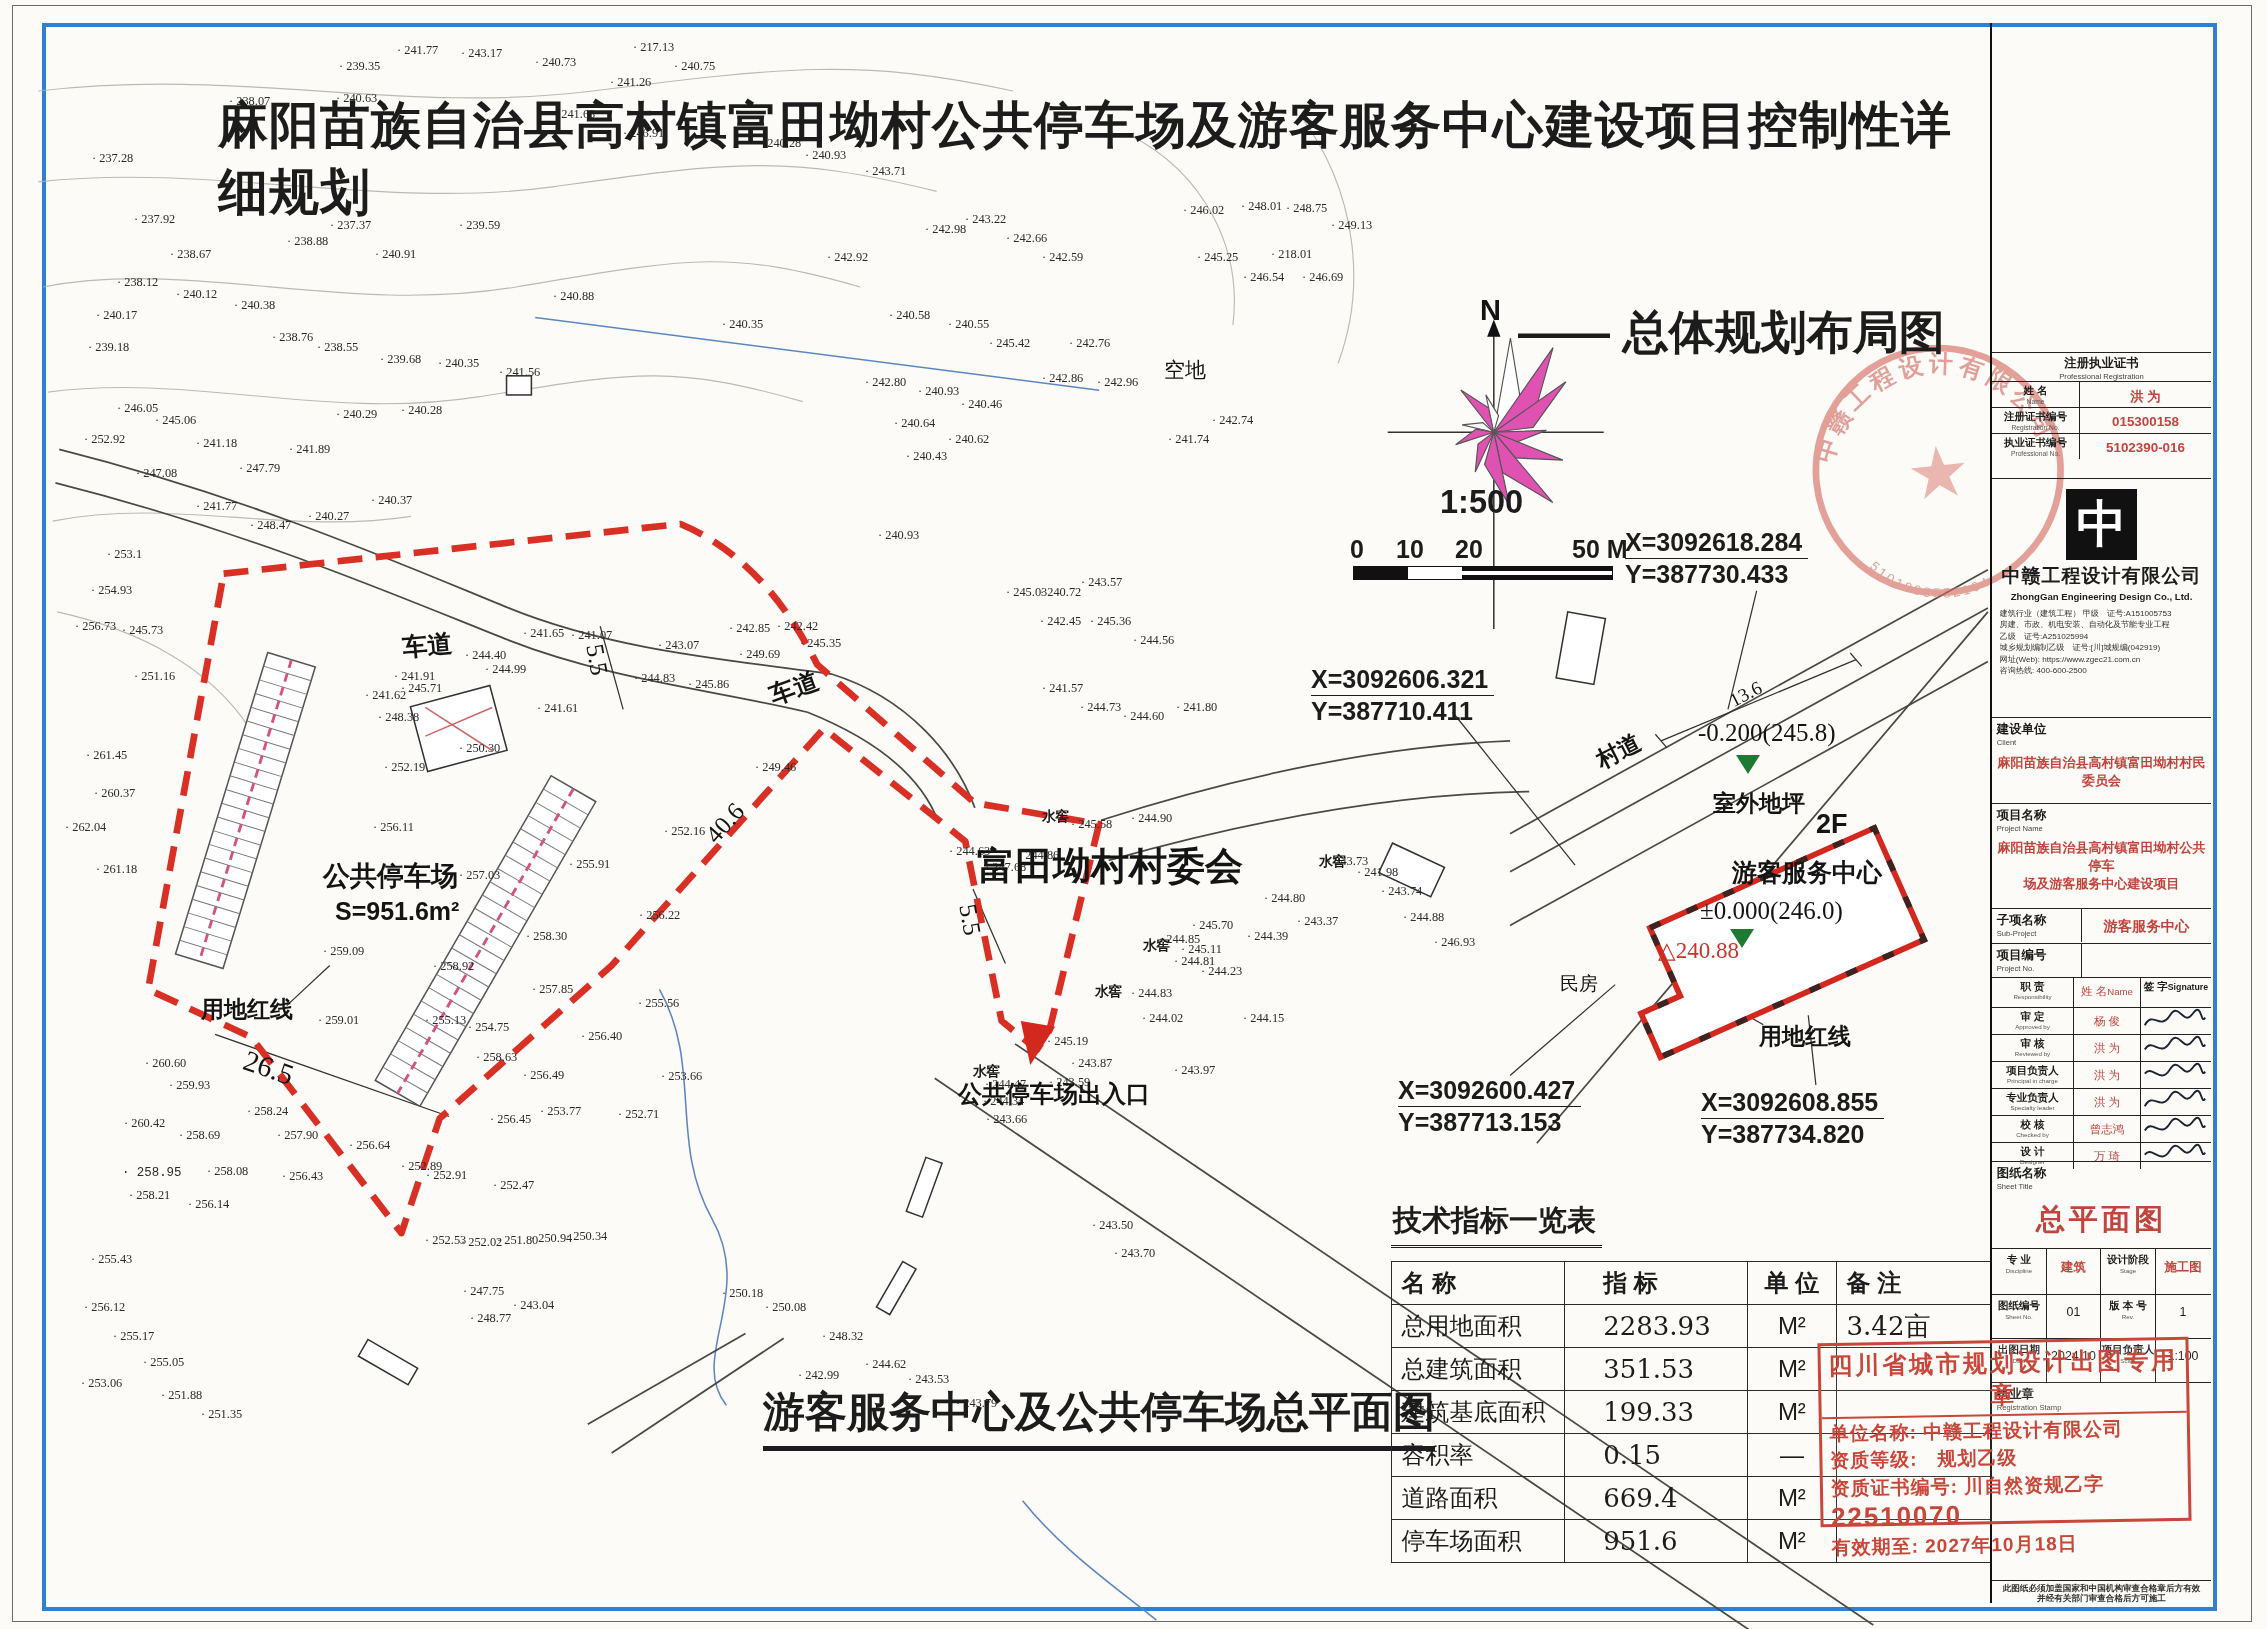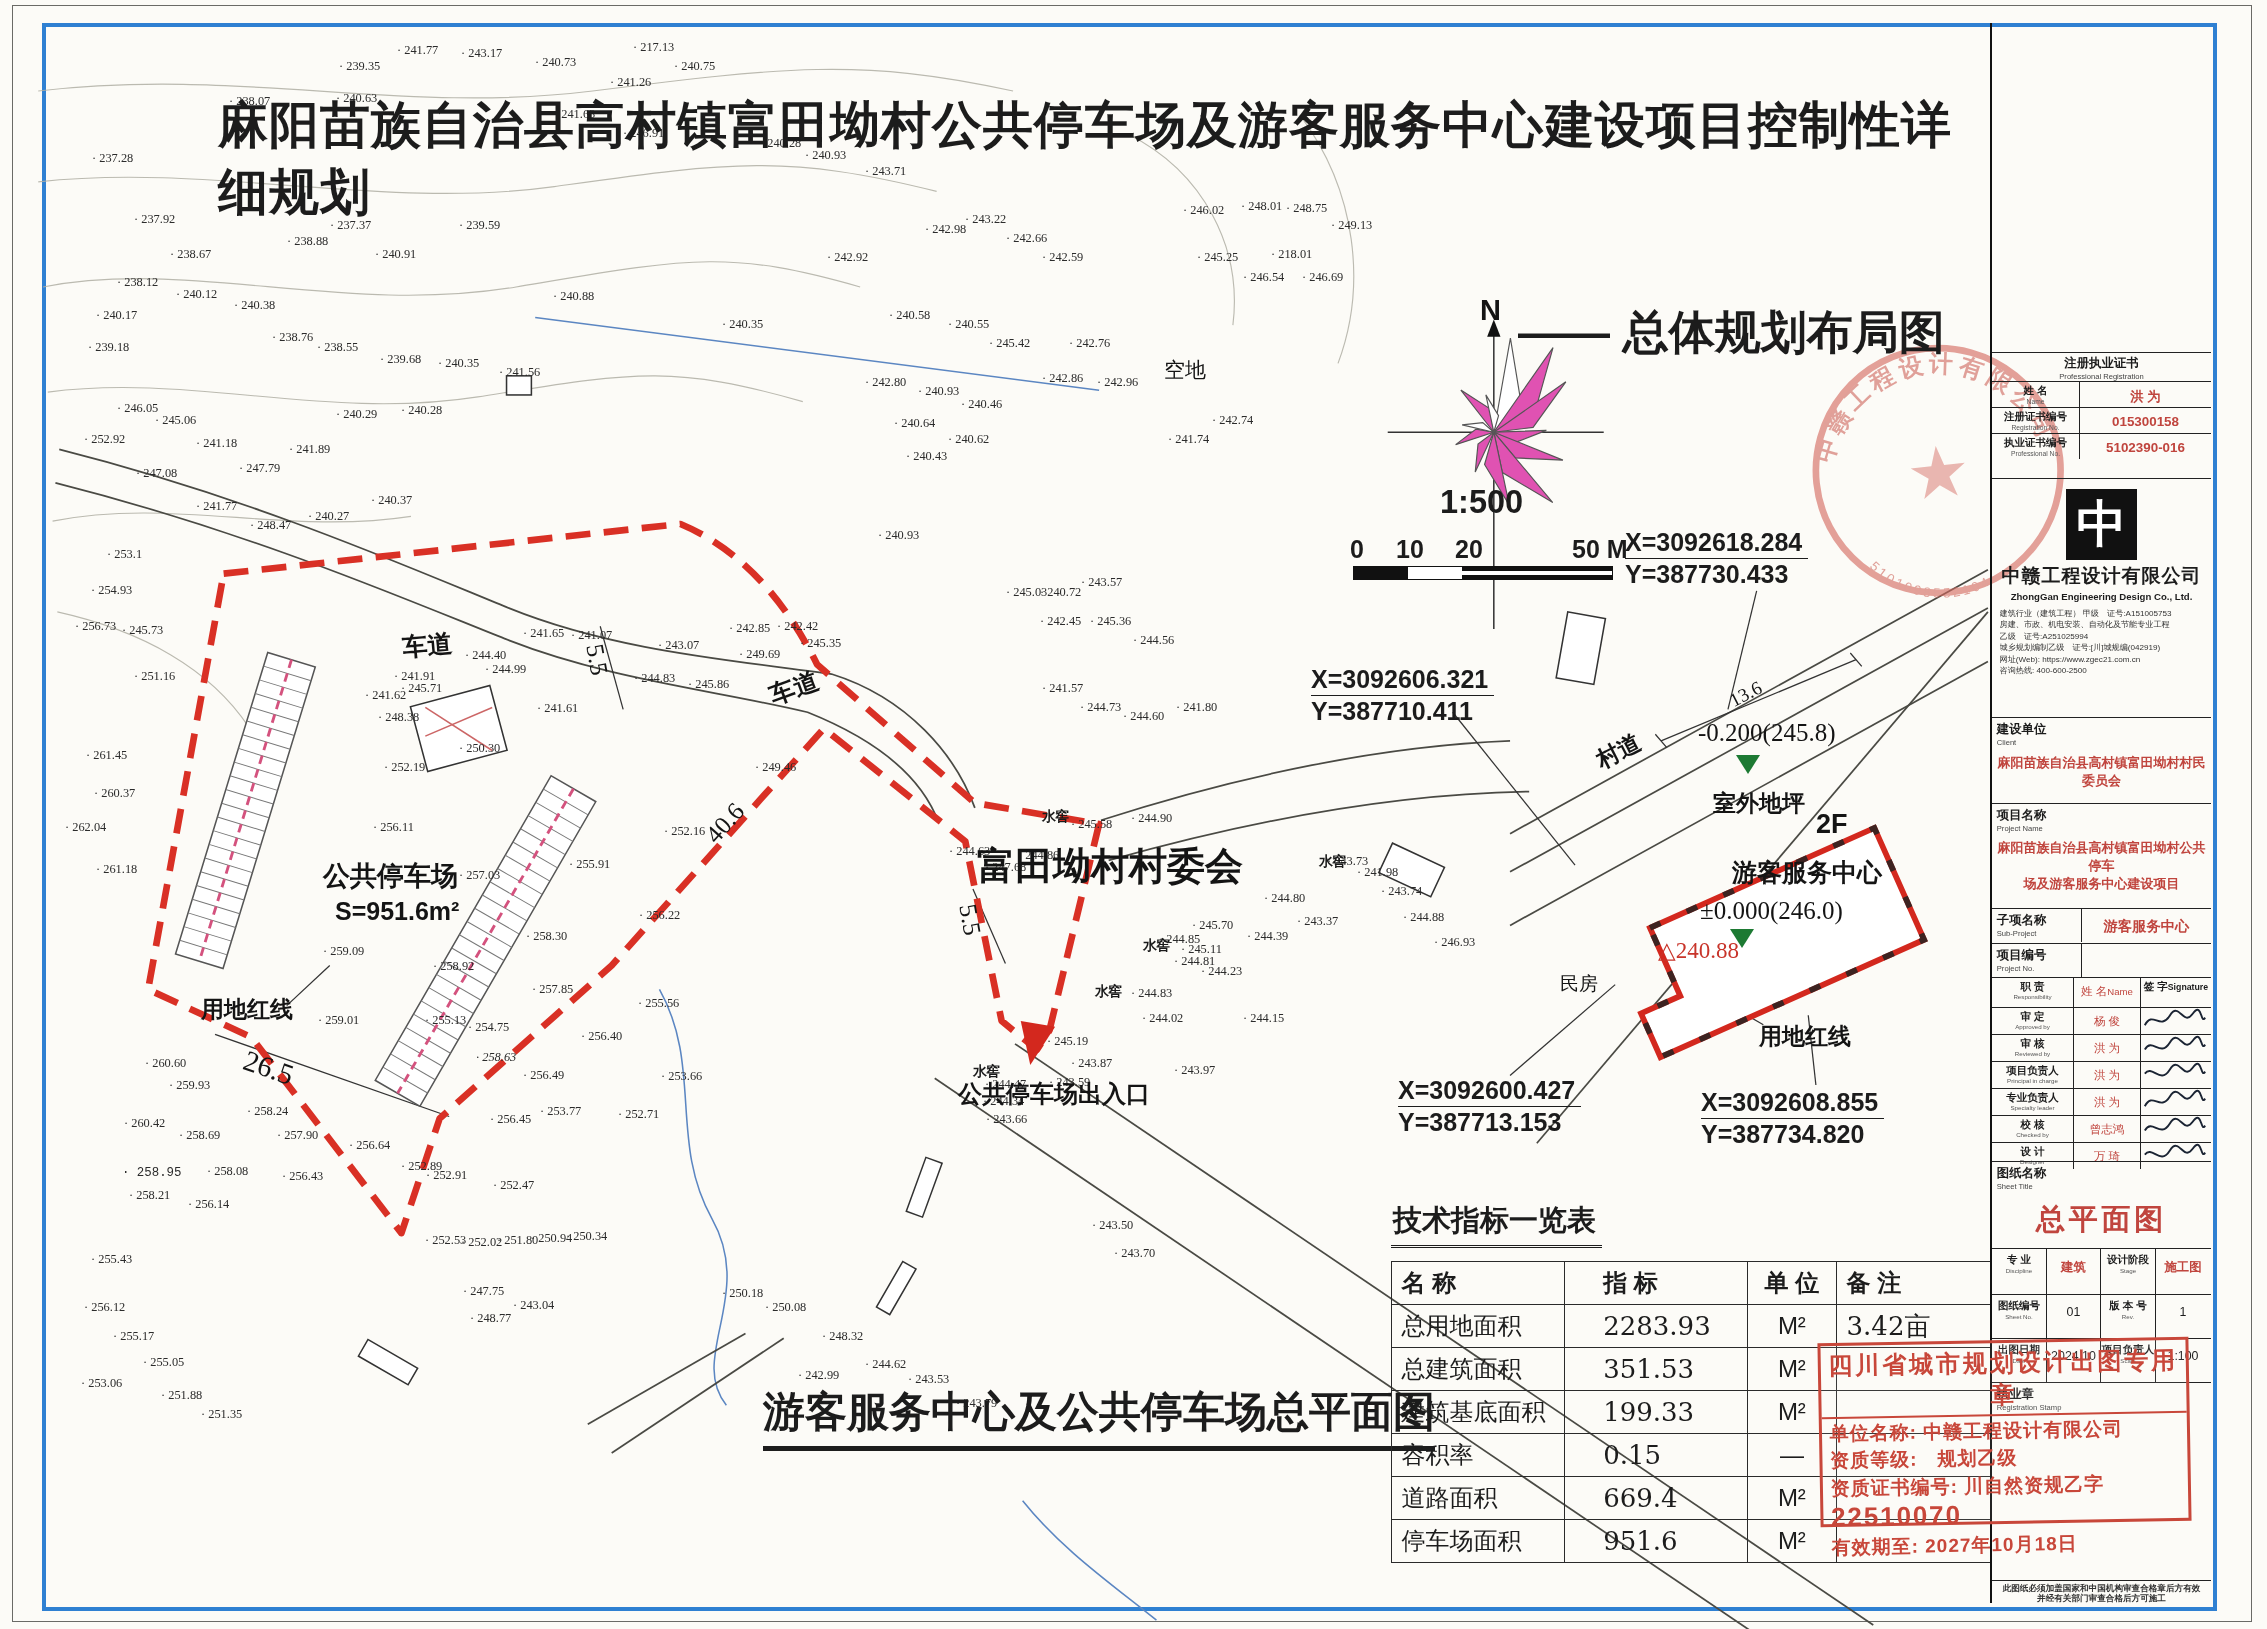--- a/index.html
+++ b/index.html
@@ -386,21 +386,21 @@
       <div class="spot" style="left: 526px; top: 929px;">· 258.30</div>
       <div class="spot" style="left: 323px; top: 944px;">· 259.09</div>
       <div class="spot" style="left: 433px; top: 959px;">· 258.92</div>
       <div class="spot" style="left: 532px; top: 982px;">· 257.85</div>
       <div class="spot" style="left: 638px; top: 996px;">· 255.56</div>
       <div class="spot" style="left: 318px; top: 1013px;">· 259.01</div>
       <div class="spot" style="left: 425px; top: 1013px;">· 255.13</div>
       <div class="spot" style="left: 468px; top: 1020px;">· 254.75</div>
       <div class="spot" style="left: 581px; top: 1029px;">· 256.40</div>
       <div class="spot" style="left: 661px; top: 1069px;">· 253.66</div>
-      <div class="spot" style="left: 476px; top: 1050px; font-style: italic;">· 258.63</div>
+      <div class="spot" style="left: 476px; top: 1050px;">· 258.63</div>
       <div class="spot" style="left: 523px; top: 1068px;">· 256.49</div>
       <div class="spot" style="left: 540px; top: 1104px;">· 253.77</div>
       <div class="spot" style="left: 618px; top: 1107px;">· 252.71</div>
       <div class="spot" style="left: 490px; top: 1112px;">· 256.45</div>
       <div class="spot" style="left: 145px; top: 1056px;">· 260.60</div>
       <div class="spot" style="left: 169px; top: 1078px;">· 259.93</div>
       <div class="spot" style="left: 179px; top: 1128px;">· 258.69</div>
       <div class="spot" style="left: 124px; top: 1116px;">· 260.42</div>
       <div class="spot" style="left: 122px; top: 1166px; font-family: Liberation Mono, monospace;">· 258.95</div>
       <div class="spot" style="left: 129px; top: 1188px;">· 258.21</div>

